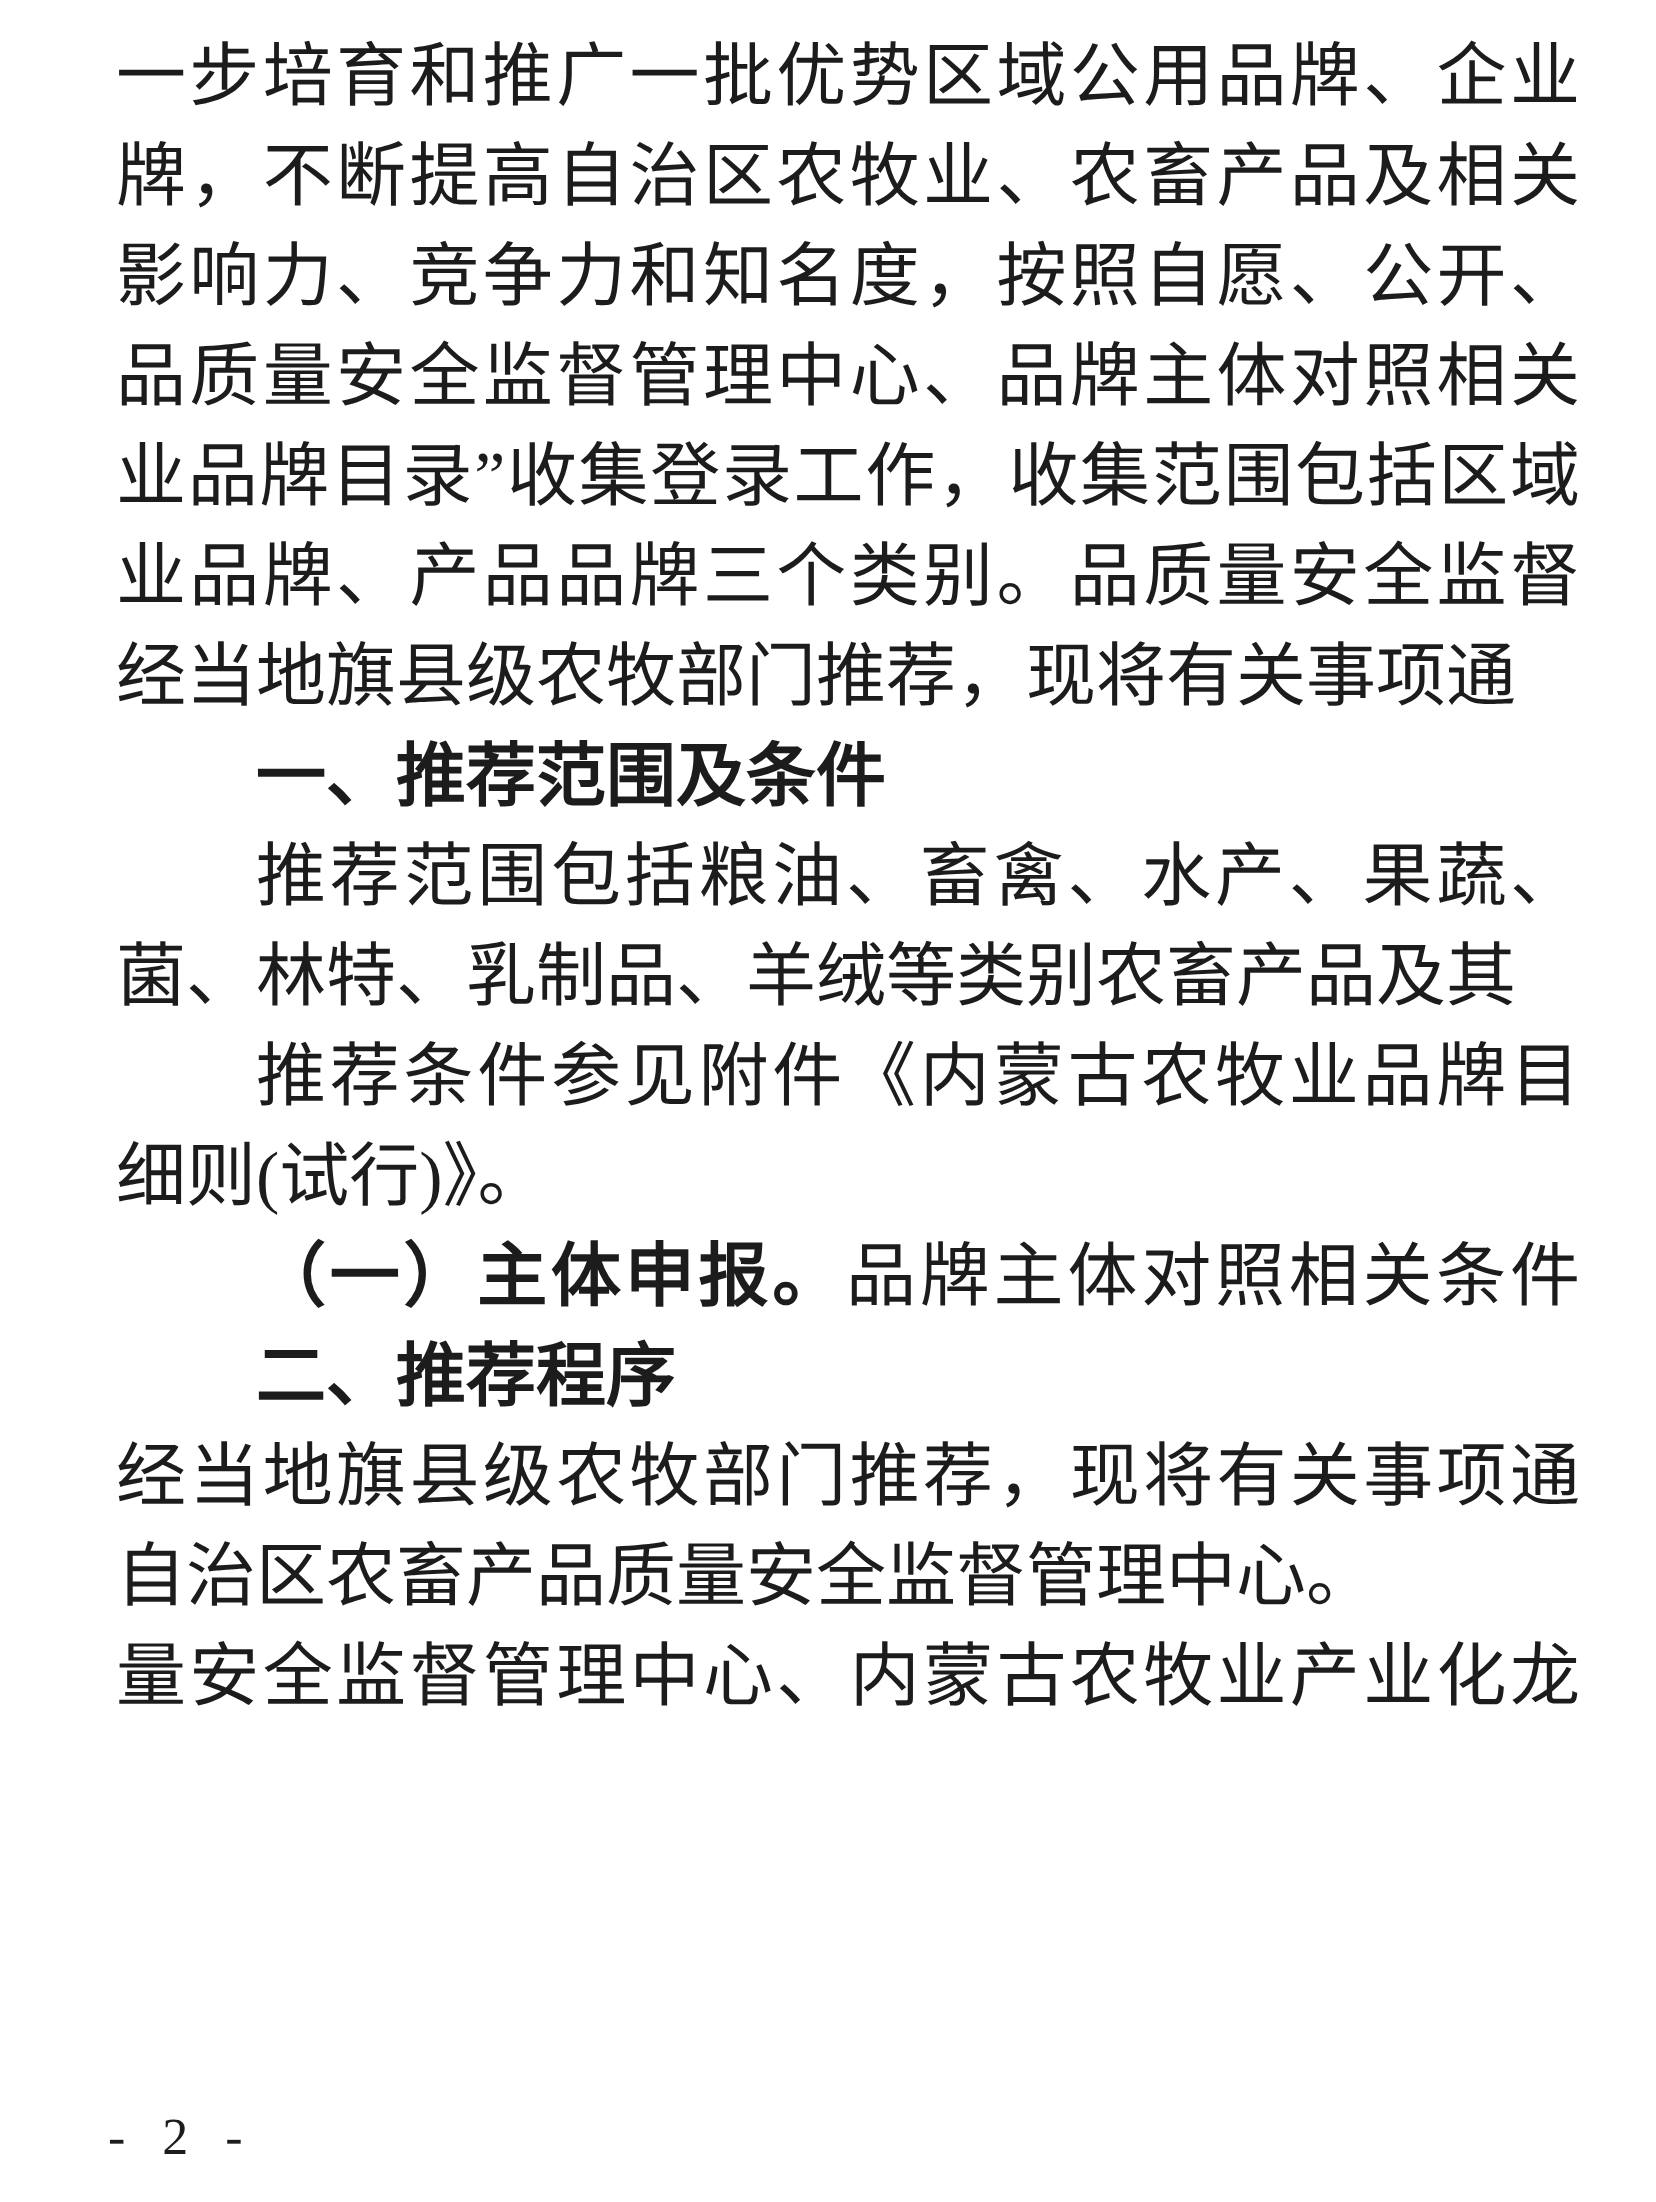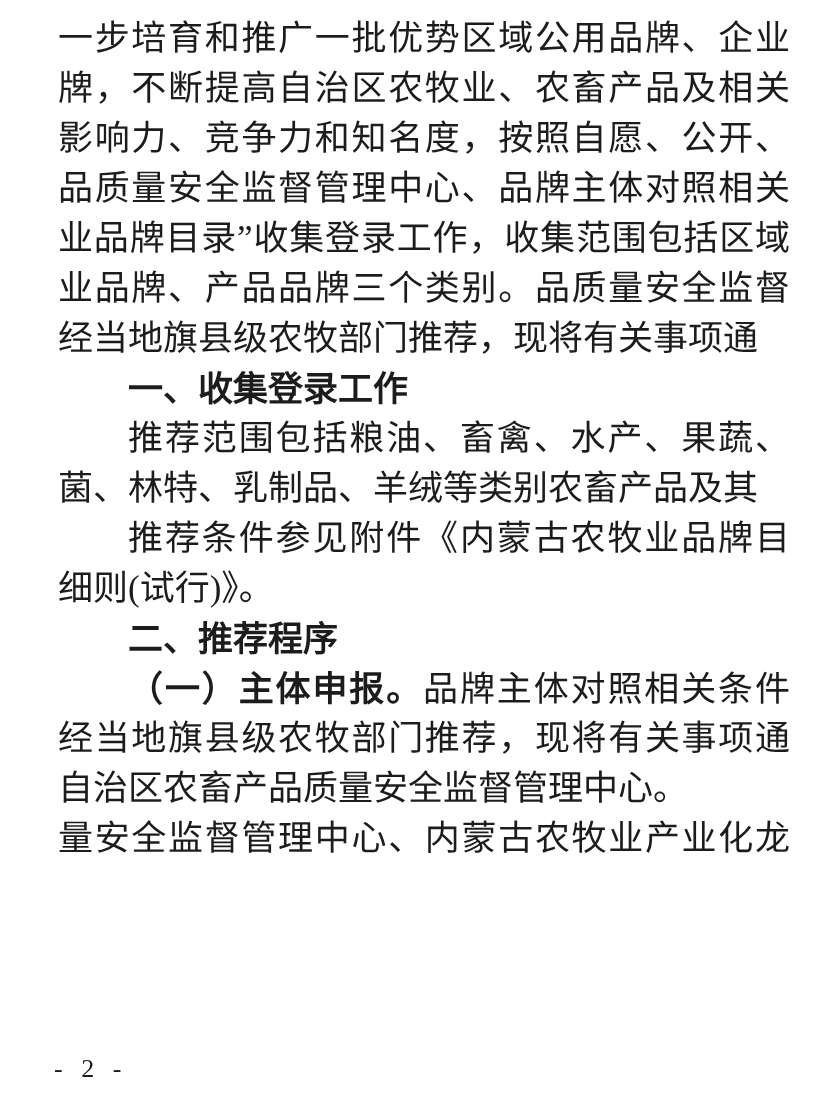--- a/index.html
+++ b/index.html
@@ -62,25 +62,25 @@
 
 <div class="page">
   <div class="doc-body" id="doc-body">
       <div class="line justify"><span>一步培育和推广一批优势区域公用品牌、企业品牌和产品品</span></div>
       <div class="line justify"><span>牌，不断提高自治区农牧业、农畜产品及相关产业在国内外的</span></div>
       <div class="line justify"><span>影响力、竞争力和知名度，按照自愿、公开、公正、公益原</span></div>
       <div class="line justify"><span>品质量安全监督管理中心、品牌主体对照相关条件自愿申报</span></div>
       <div class="line justify"><span>业品牌目录”收集登录工作，收集范围包括区域公用品牌、企</span></div>
       <div class="line justify"><span>业品牌、产品品牌三个类别。品质量安全监督管理中心，集中</span></div>
       <div class="line"><span>经当地旗县级农牧部门推荐，现将有关事项通知如下。</span></div>
-      <div class="line indent heading"><span>一、收集登录工作</span></div>
+      <div class="line indent heading"><span>一、推荐范围及条件</span></div>
       <div class="line justify indent"><span>推荐范围包括粮油、畜禽、水产、果蔬、蒙中药材、食用</span></div>
       <div class="line"><span>菌、林特、乳制品、羊绒等类别农畜产品及其加工品。</span></div>
       <div class="line justify indent"><span>推荐条件参见附件《内蒙古农牧业品牌目录收集登录实施</span></div>
       <div class="line"><span>细则(试行)》。</span></div>
+      <div class="line justify indent"><span class="lead">（一）主体申报。</span><span>品牌主体对照相关条件自愿申报，并须</span></div>
       <div class="line indent heading"><span>二、推荐程序</span></div>
-      <div class="line justify indent"><span class="lead">（一）主体申报。</span><span>品牌主体对照相关条件自愿申报，并须</span></div>
       <div class="line justify"><span>经当地旗县级农牧部门推荐，现将有关事项通知如下，集中报送</span></div>
       <div class="line"><span>自治区农畜产品质量安全监督管理中心。</span></div>
       <div class="line justify"><span>量安全监督管理中心、内蒙古农牧业产业化龙头企业协会、内</span></div>
     </div>
   <div class="page-number">- 2 -</div>
 </div>
 
 </body></html>

